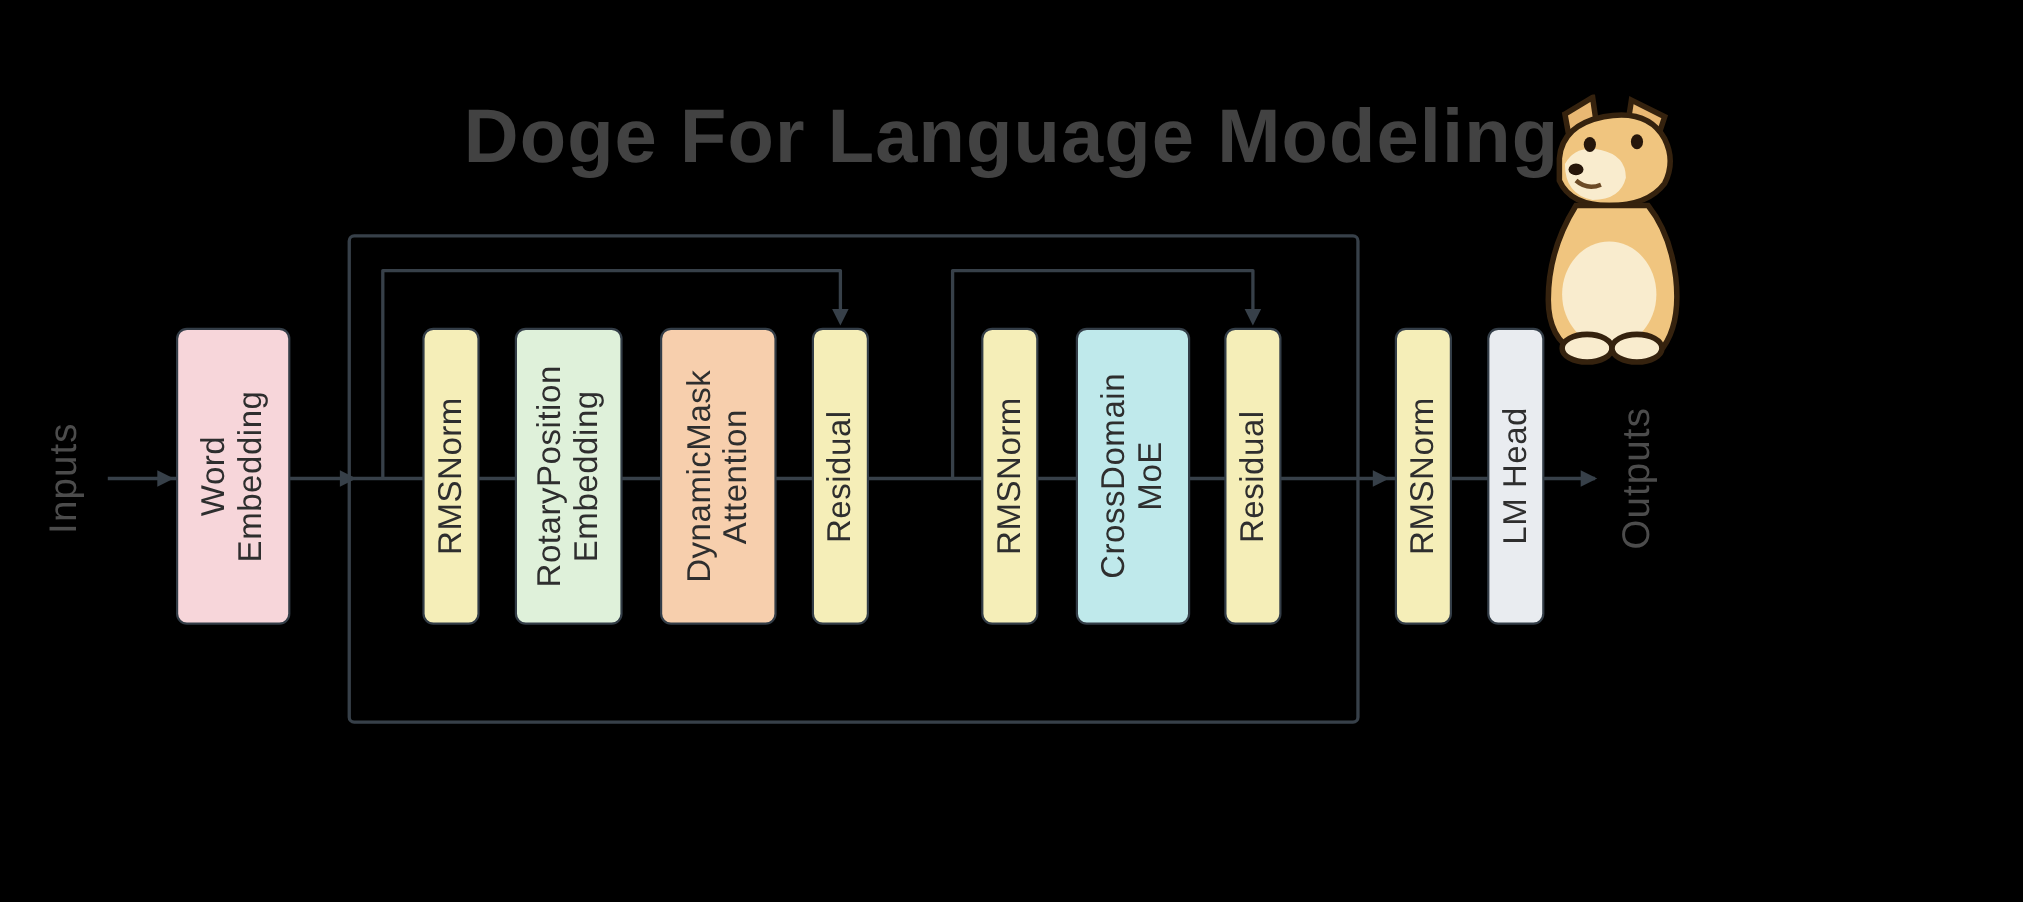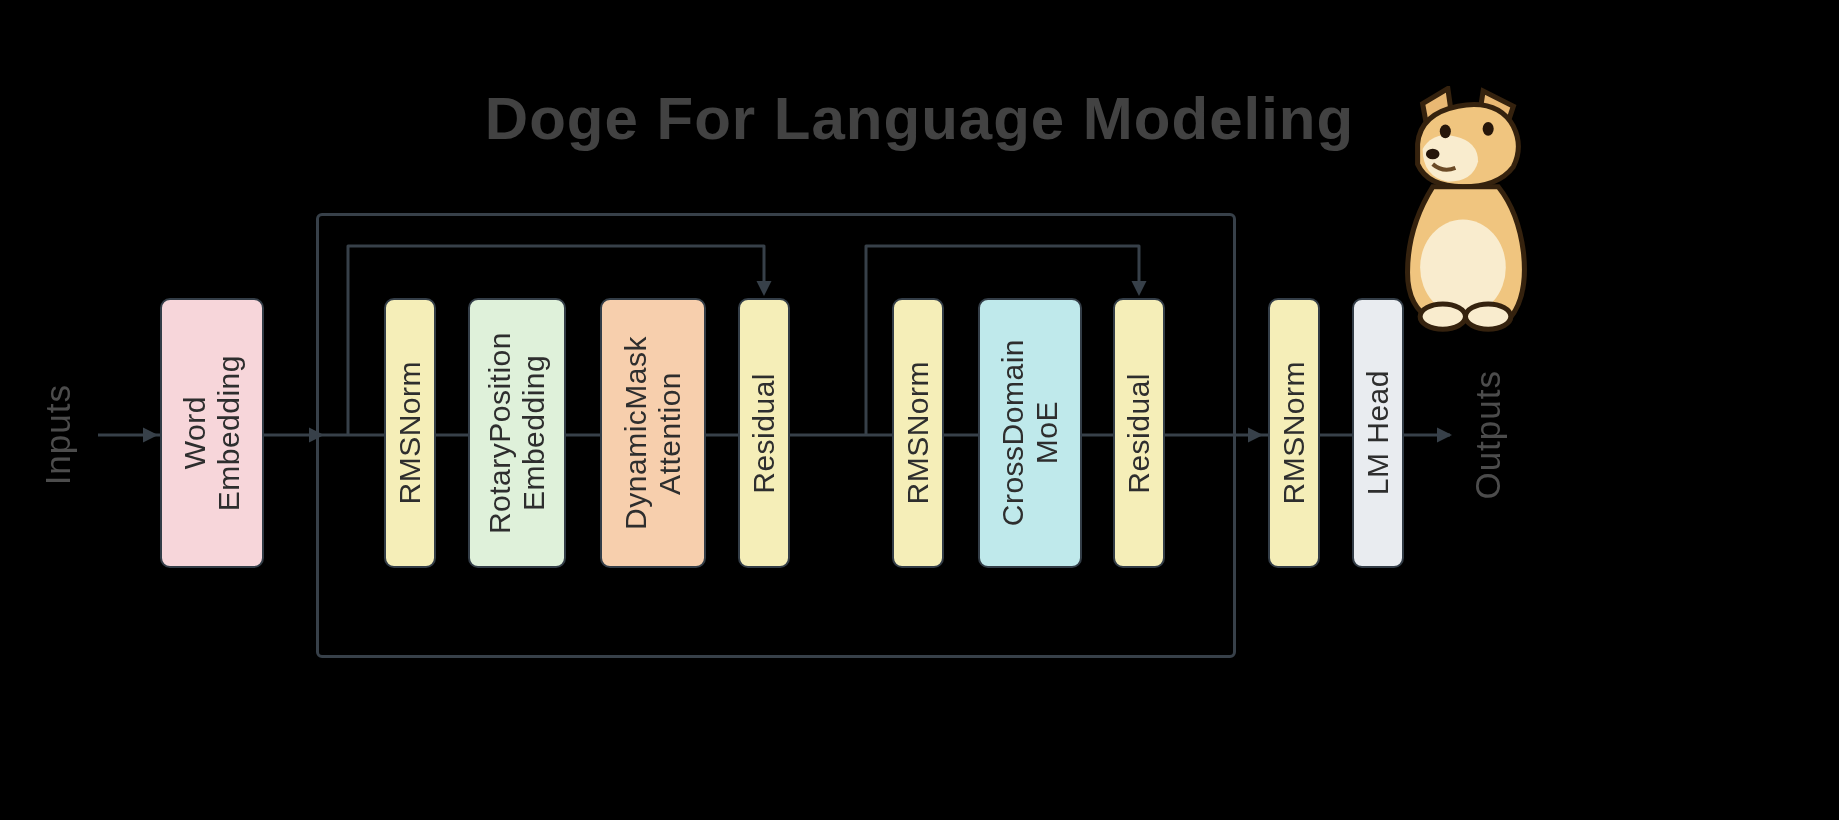--- a/index.html
+++ b/index.html
@@ -7,21 +7,21 @@
   body {
     width: 1839px; height: 820px;
     font-family: "Liberation Sans", sans-serif;
     overflow: hidden;
   }
   .canvas { position: relative; width: 1839px; height: 820px; background: #000000; }
 
   .title {
     position: absolute; top: 84px; left: 0; width: 100%;
     text-align: center;
-    font-size: 60px; font-weight: bold; color: #424242;
+    font-size: 69px; font-weight: bold; color: #424242;
     letter-spacing: 1px;
     z-index: 2;
   }
 
   .wires { position: absolute; left: 0; top: 0; width: 1839px; height: 820px; z-index: 1; }
   .wires path { stroke: #374049; stroke-width: 3; fill: none; stroke-linejoin: round; }
   .wires polygon { fill: #374049; stroke: none; }
 
   .outer-block {
     position: absolute; left: 316px; top: 213px; width: 920px; height: 445px;

